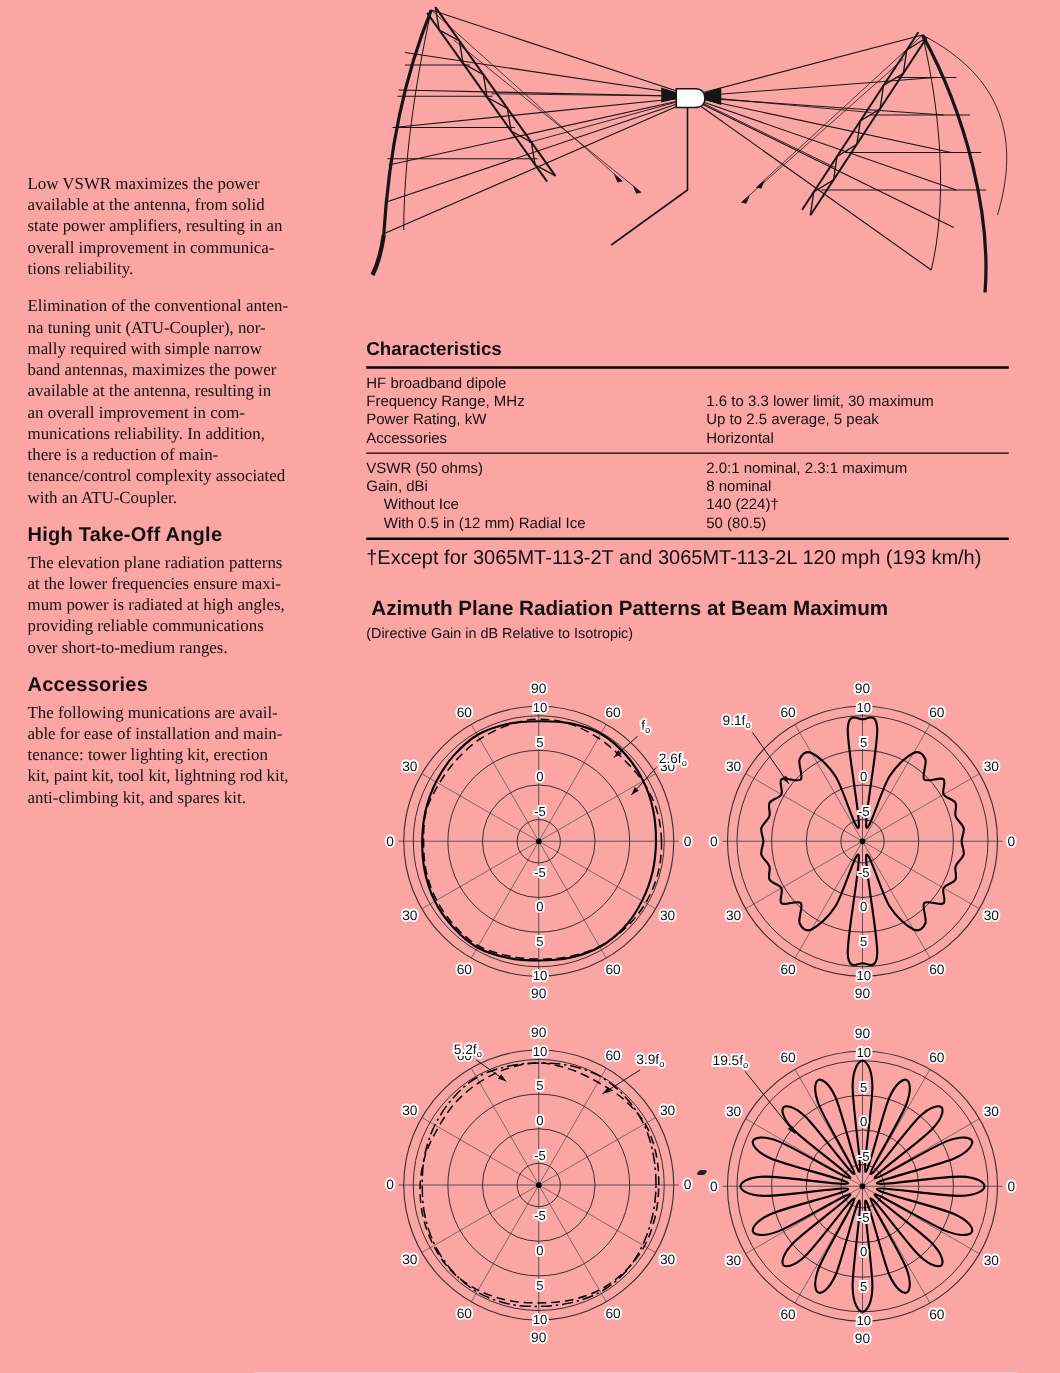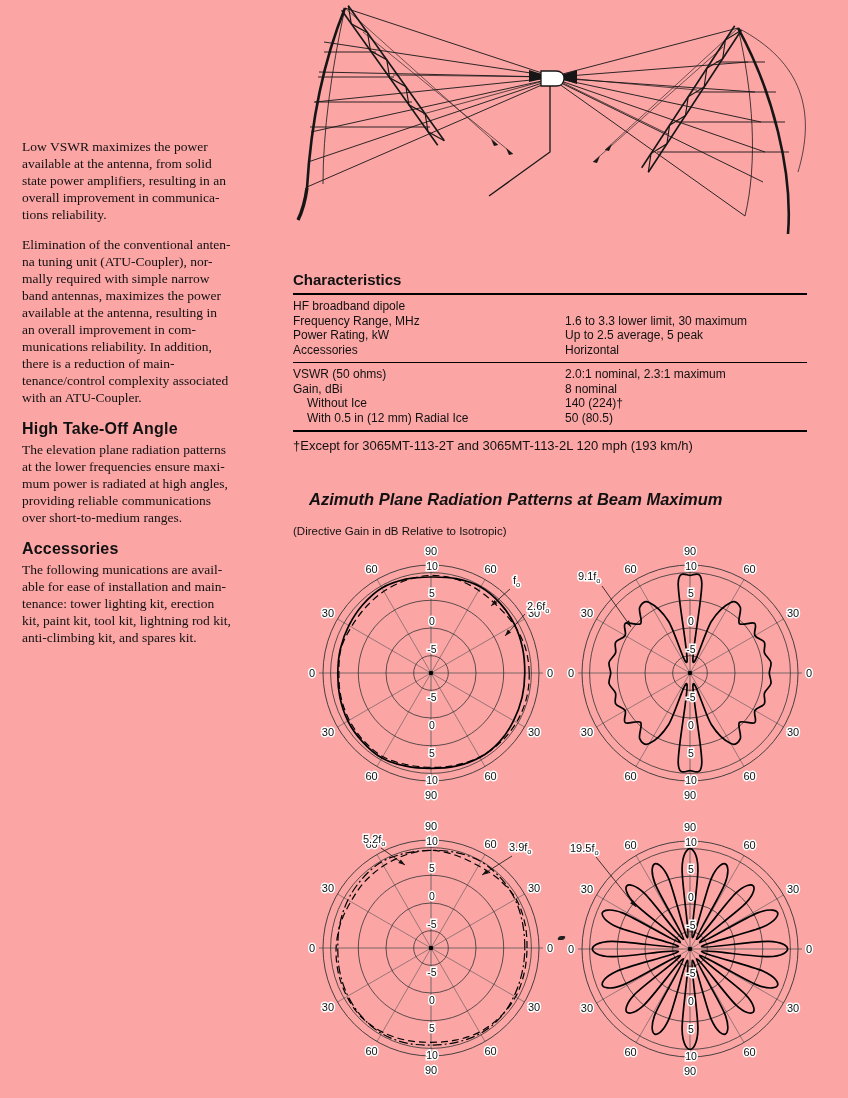--- a/index.html
+++ b/index.html
@@ -13,24 +13,24 @@
   
   .char-block{position:absolute;left:293px;top:271px;width:514px;font-family:"Liberation Sans",sans-serif;}
   .char-title{font-size:15px;font-weight:bold;margin:0 0 5px 0;}
   .rule-thick{border:none;border-top:2.5px solid #000;margin:0;}
   .rule-thin{border:none;border-top:1px solid #000;margin:0;}
   .char-rows{padding:4px 0 5px 0;}
   .char-row{display:flex;font-size:12px;line-height:14.5px;}
   .char-row .lbl{width:272px;flex:none;}
   .char-row .lbl.ind{padding-left:14px;width:258px;}
   .char-row .val{flex:1;}
-  .footnote{font-size:13px;font-family:"Liberation Sans",sans-serif;margin-top:6px;}
+  .footnote{font-size:16px;font-family:"Liberation Sans",sans-serif;margin-top:6px;}
   
   .az-head{position:absolute;left:293px;top:474px;font-family:"Liberation Sans",sans-serif;}
-  .az-head .t{font-size:16.5px;font-weight:bold;margin:16px;font-style:italic;}
+  .az-head .t{font-size:16.5px;font-weight:bold;margin:4px;}
   .az-head .s{font-size:11.5px;margin:1px 0 0 0;}
   
   svg.plot{position:absolute;width:260px;height:260px;overflow:visible;}
   .stray-mark{position:absolute;left:558px;top:936px;width:7px;height:4px;background:#222;
               transform:skewX(-25deg);border-radius:2px;}
   .antenna{position:absolute;left:293px;top:2px;width:552px;height:238px;}
 </style>
 </head>
 <body>
 

